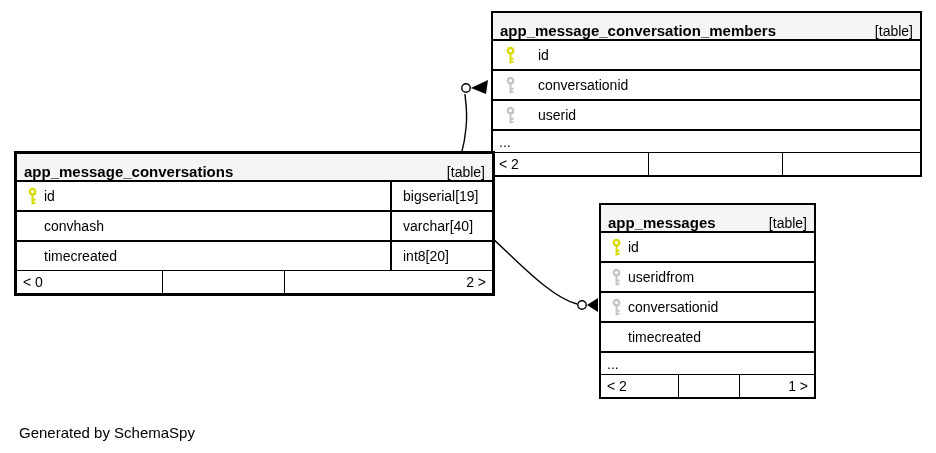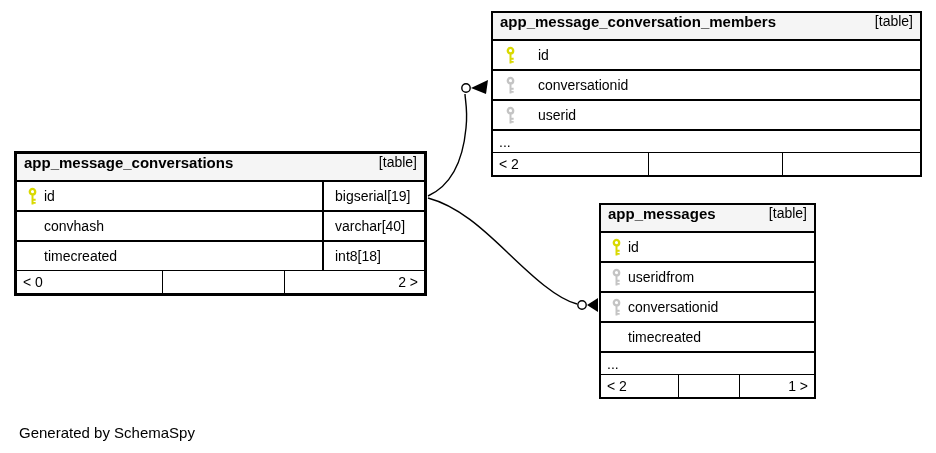--- a/index.html
+++ b/index.html
@@ -25,21 +25,21 @@
     position: absolute;
     background: #fff;
     border: 2px solid var(--border, #000);
     box-sizing: border-box;
     cursor: pointer;
   }
   .dbtable.main { border-width: 3px; }
   .tbl-header {
     display: flex;
     justify-content: space-between;
-    align-items: flex-start;
+    align-items: flex-end;
     height: 26px;
     background: var(--header-bg, #f5f5f5);
     border-bottom: 2px solid var(--border, #000);
     padding: 0 7px;
     white-space: nowrap;
   }
   .tbl-name { font-weight: bold; font-size: 15px; }
   .tbl-tag  { font-weight: normal; font-size: 14px; padding-left: 14px; }
   .col-row {
     display: flex;
@@ -101,21 +101,21 @@
   .keyicon.pk { color: var(--primary-key, #d9d900); }
   .keyicon.fk { color: var(--foreign-key, #c4c4c4); }
   .generator-note {
     position: absolute;
     left: 19px;
     top: 424px;
     font-size: 15px;
   }
   
   #tbl-members  { left: 491px; top: 11px;  width: 431px; }
-  #tbl-convs    { left: 14px;  top: 151px; width: 413px; }
+  #tbl-convs    { left: 14px;  top: 151px; width: 481px; }
   #tbl-messages { left: 599px; top: 203px; width: 217px; }
   
   #tbl-members  .foot-cell:nth-child(1) { width: 155px; }
   #tbl-members  .foot-cell:nth-child(2) { width: 134px; }
   #tbl-members  .foot-cell:nth-child(3) { flex: 1; }
   #tbl-convs    .foot-cell:nth-child(1) { width: 145px; }
   #tbl-convs    .foot-cell:nth-child(2) { width: 122px; }
   #tbl-convs    .foot-cell:nth-child(3) { flex: 1; }
   #tbl-messages .foot-cell:nth-child(1) { width: 77px; }
   #tbl-messages .foot-cell:nth-child(2) { width: 61px; }
@@ -195,21 +195,21 @@
       <span class="type-cell">bigserial[19]</span>
     </div>
     <div class="col-row">
       <span class="key-cell"></span>
       <span class="col-name">convhash</span>
       <span class="type-cell">varchar[40]</span>
     </div>
     <div class="col-row">
       <span class="key-cell"></span>
       <span class="col-name">timecreated</span>
-      <span class="type-cell">int8[18]</span>
+      <span class="type-cell">int8[20]</span>
     </div>
     <div class="tbl-footer">
       <span class="foot-cell">&lt; 0</span>
       <span class="foot-cell"></span>
       <span class="foot-cell right">2 &gt;</span>
     </div>
   </div>
 
   <div class="dbtable" id="tbl-messages">
     <div class="tbl-header">

